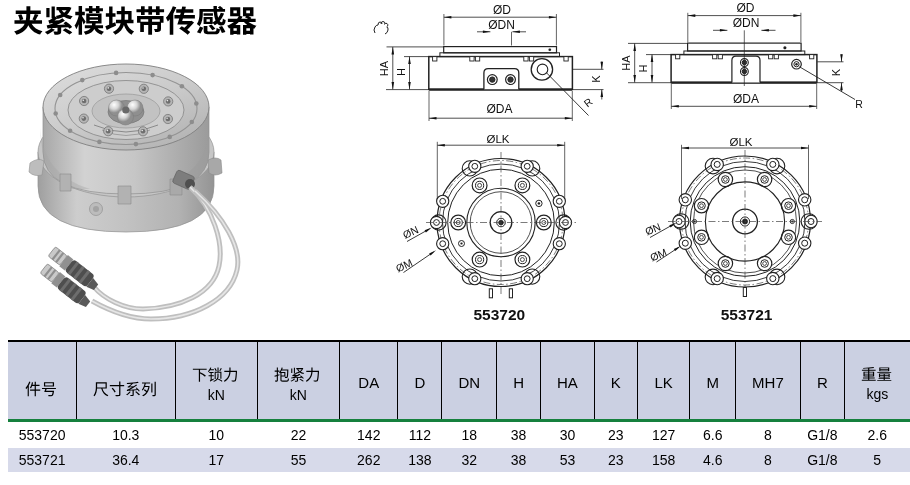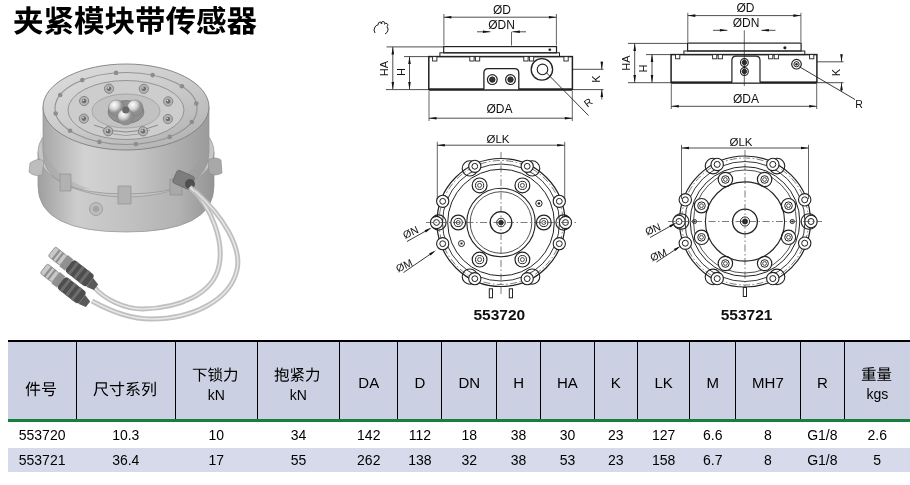--- a/index.html
+++ b/index.html
@@ -508,21 +508,21 @@
             </svg>
             <div class="sub">kgs</div>
           </th>
         </tr>
       </thead>
 <tbody>
         <tr class="r1">
           <td>553720</td>
           <td>10.3</td>
           <td>10</td>
-          <td>34</td>
+          <td>22</td>
           <td>142</td>
           <td>112</td>
           <td>18</td>
           <td>38</td>
           <td>30</td>
           <td>23</td>
           <td>127</td>
           <td>6.6</td>
           <td>8</td>
           <td>G1/8</td>
@@ -533,19 +533,19 @@
           <td>36.4</td>
           <td>17</td>
           <td>55</td>
           <td>262</td>
           <td>138</td>
           <td>32</td>
           <td>38</td>
           <td>53</td>
           <td>23</td>
           <td>158</td>
-          <td>6.7</td>
+          <td>4.6</td>
           <td>8</td>
           <td>G1/8</td>
           <td>5</td>
         </tr>
       </tbody>
 </table>
 </div>
 </body></html>

